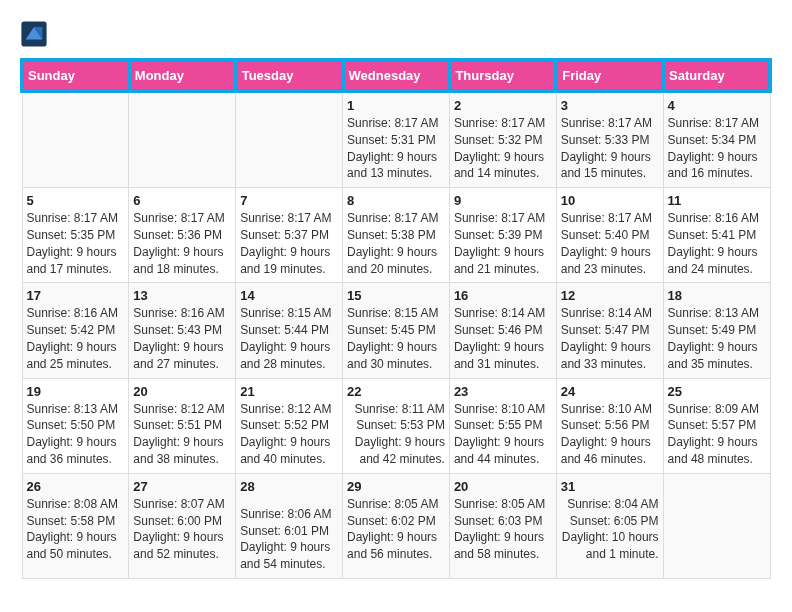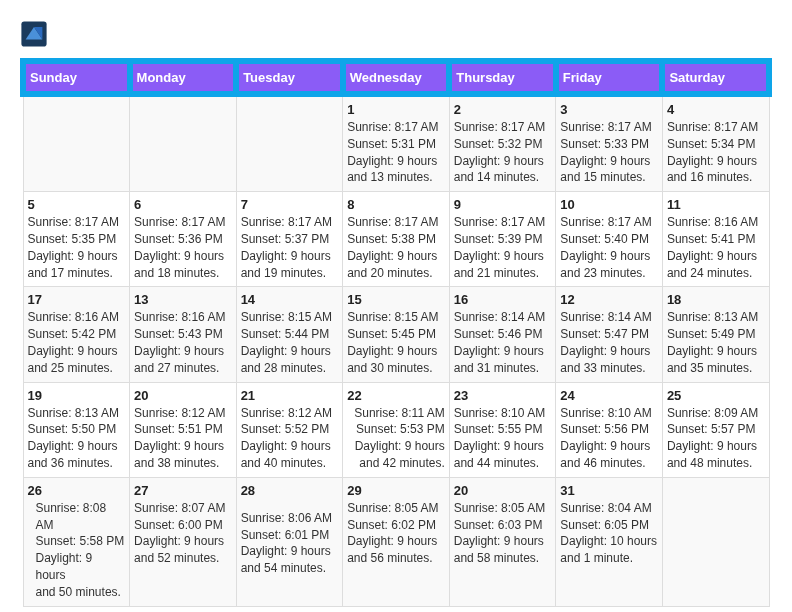--- a/index.html
+++ b/index.html
@@ -36,27 +36,27 @@
     .calendar-subtitle {
       font-size: 15px;
       color: #333;
     }
     table {
       width: 100%;
       border-collapse: collapse;
       table-layout: fixed;
     }
     thead tr th {
-      background-color: #8b5cf6;
+      background-color: #ec4899;
       color: #fff;
       padding: 6px 4px;
       font-size: 13px;
       font-weight: bold;
       text-align: left;
-      border: 6px solid #0ea5e9;
+      border: 4px solid #0ea5e9;
     }
     tbody tr {
       border-bottom: 1px solid #ccc;
     }
     tbody tr td {
       vertical-align: top;
       padding: 5px 4px;
       font-size: 10.5px;
       color: #222;
       border: 1px solid #ddd;
@@ -296,21 +296,21 @@
           <span class="day-number">25</span>
           <div class="day-info" style="white-space: pre-line;">Sunrise: 8:09 AM
 Sunset: 5:57 PM
 Daylight: 9 hours
 and 48 minutes.</div>
         </td>
       </tr>
       <tr>
         <td>
           <span class="day-number">26</span>
-          <div class="day-info" style="white-space: pre-line; margin-left: 8px;">Sunrise: 8:08 AM
+          <div class="day-info" style="white-space: pre-line;">Sunrise: 8:08 AM
 Sunset: 5:58 PM
 Daylight: 9 hours
 and 50 minutes.</div>
         </td>
         <td>
           <span class="day-number">27</span>
           <div class="day-info" style="white-space: pre-line;">Sunrise: 8:07 AM
 Sunset: 6:00 PM
 Daylight: 9 hours
 and 52 minutes.</div>
@@ -331,21 +331,21 @@
         </td>
         <td>
           <span class="day-number">20</span>
           <div class="day-info" style="white-space: pre-line;">Sunrise: 8:05 AM
 Sunset: 6:03 PM
 Daylight: 9 hours
 and 58 minutes.</div>
         </td>
         <td>
           <span class="day-number">31</span>
-          <div class="day-info" style="white-space: pre-line;">Sunrise: 8:04 AM
+          <div class="day-info" style="white-space: pre-line; text-align: right;">Sunrise: 8:04 AM
 Sunset: 6:05 PM
 Daylight: 10 hours
 and 1 minute.</div>
         </td>
         <td></td>
       </tr>
     </tbody>
 </table>
 
 </body></html>

